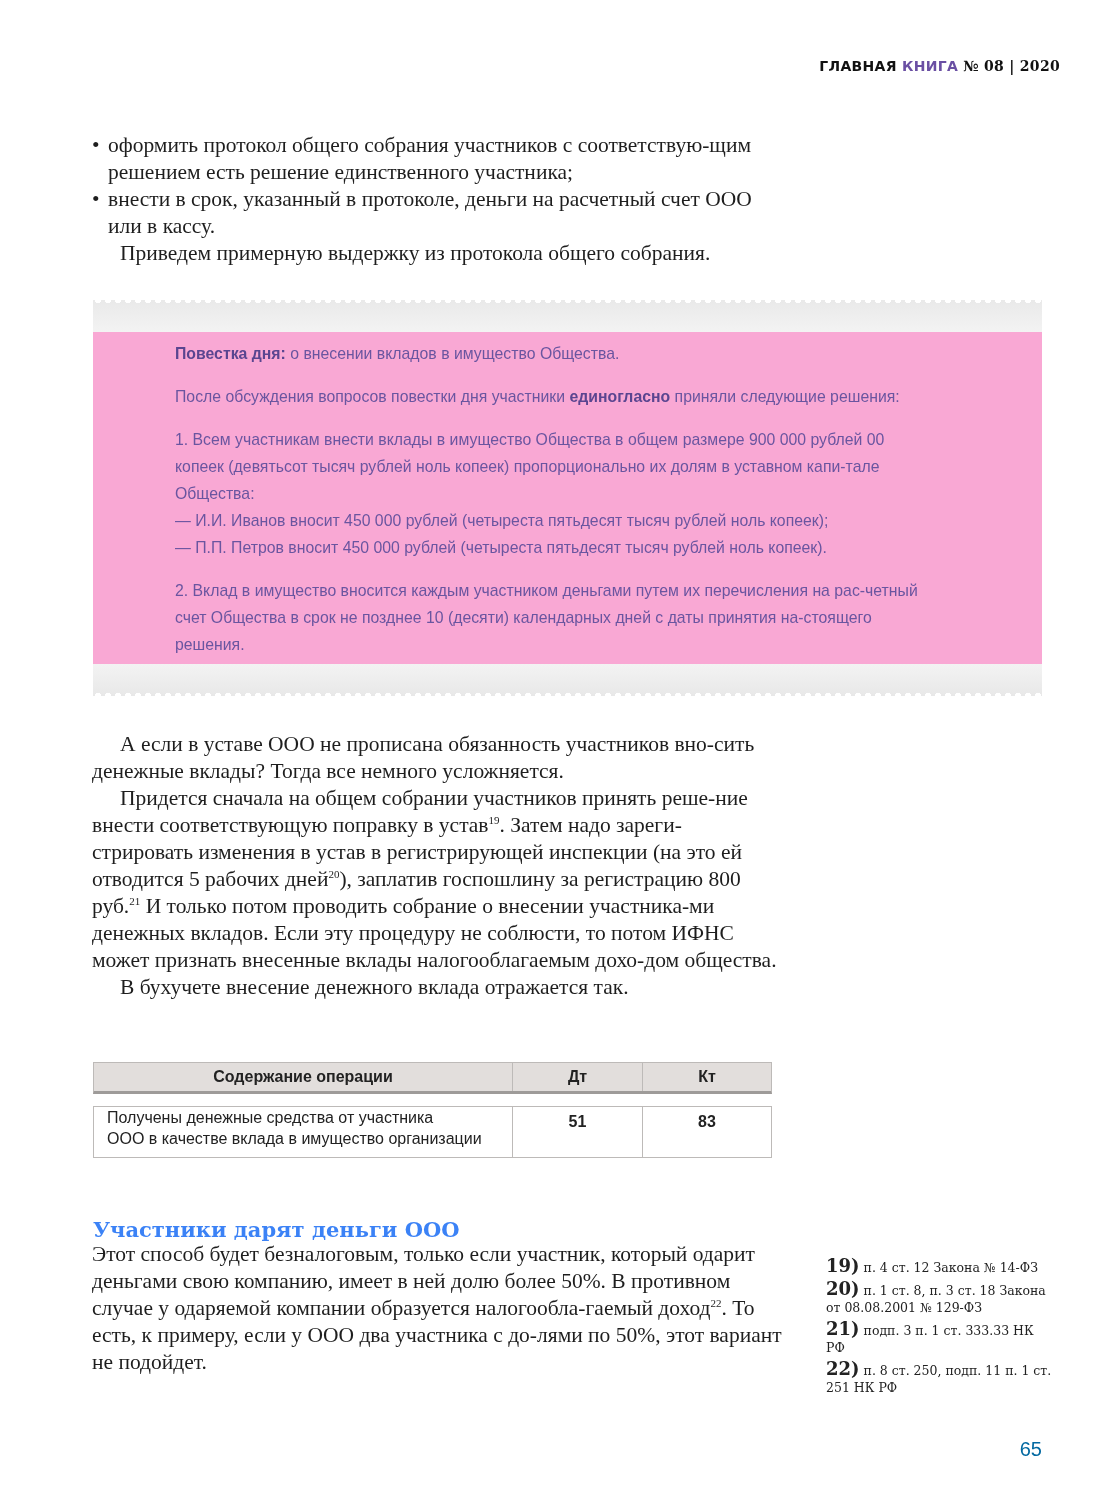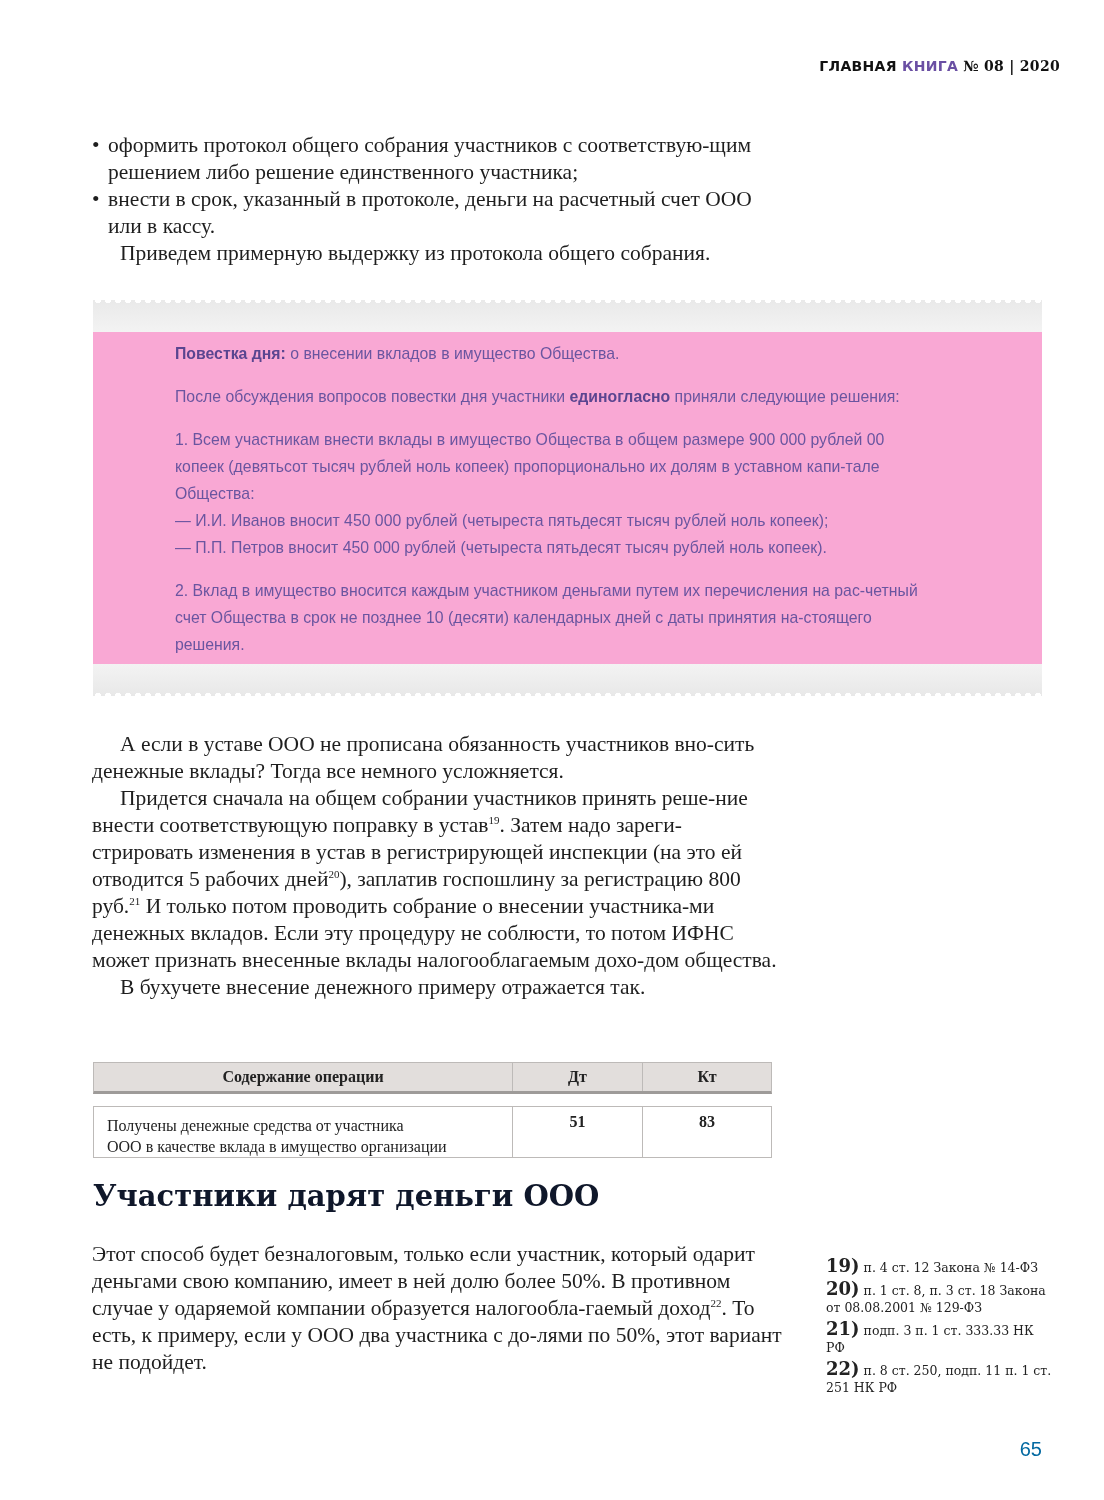--- a/index.html
+++ b/index.html
@@ -46,45 +46,45 @@
     font-family: "Liberation Sans", sans-serif; font-size: 17px; line-height: 27px;
     color: #6a55a0; transform: scaleX(0.93); transform-origin: left top;
   }
   .protocol-text p { margin-bottom: 16px; }
   .protocol-text b { color: #5a4590; }
 
   .para-block { position: absolute; left: 92px; top: 731px; width: 690px; }
 
   .ledger {
     position: absolute; left: 93px; top: 1062px; width: 679px;
-    font-family: Liberation Serif, serif; font-size: 16px; color: #222;
+    font-family: Liberation Sans, sans-serif; font-size: 16px; color: #222;
   }
   .ledger-head {
     display: flex; height: 32px; background: #e2dedc;
     border: 1px solid #bdbab8; border-bottom: 3px solid #9e9b99;
     font-weight: bold;
   }
   .ledger-head > div, .ledger-row > div {
     display: flex; align-items: center; justify-content: center;
     border-right: 1px solid #bdbab8;
   }
   .ledger-head > div:last-child, .ledger-row > div:last-child { border-right: none; }
   .col-op { width: 419px; }
   .col-dt { width: 130px; }
   .col-kt { flex: 1; text-align: center; }
   .ledger-row {
     display: flex; margin-top: 12px; height: 52px;
     border: 1px solid #bdbab8; background: #fff;
   }
-  .ledger-row .col-op { justify-content: flex-start; padding-left: 13px; line-height: 21px; align-items: flex-end; }
+  .ledger-row .col-op { justify-content: flex-start; padding-left: 13px; line-height: 21px; align-items: flex-start; }
   .ledger-row .col-dt, .ledger-row .col-kt { align-items: flex-start; padding-top: 6px; font-weight: bold; }
 
   .section-title {
-    position: absolute; left: 93px; top: 1179px;
-    font-family: "DejaVu Serif", serif; font-weight: bold; font-size: 29px; color: #0f172a;
+    position: absolute; left: 93px; top: 1217px;
+    font-family: "DejaVu Serif", serif; font-weight: bold; font-size: 21px; color: #3b82f6;
   }
   .final-para { position: absolute; left: 92px; top: 1241px; width: 690px; }
 
   .footnotes {
     position: absolute; left: 826px; top: 1257px; width: 230px;
     font-family: "DejaVu Serif", serif; font-size: 12.5px; line-height: 17px; color: #222;
   }
   .footnotes .fn { margin-bottom: 4px; }
   .footnotes .fn b { font-size: 18px; }
 
@@ -97,21 +97,21 @@
 </head>
 <body>
 
 <div class="header">
   <span>ГЛАВНАЯ</span>
   <span class="brand-accent">КНИГА</span>
   <span class="issue">№ 08 | 2020</span>
 </div>
 
 <div class="bullets body-text">
-  <div class="bullet">оформить протокол общего собрания участников с соответствую-щим решением либо решение единственного участника;</div>
+  <div class="bullet">оформить протокол общего собрания участников с соответствую-щим решением есть решение единственного участника;</div>
   <div class="bullet">внести в срок, указанный в протоколе, деньги на расчетный счет ООО или в кассу.</div>
   <div class="indent">Приведем примерную выдержку из протокола общего собрания.</div>
 </div>
 
 <div class="protocol-box">
   <div class="top-band"></div>
   <div class="scallop-top"></div>
   <div class="bottom-band"></div>
   <div class="scallop-bottom"></div>
   <div class="protocol-text">
@@ -128,21 +128,21 @@
     </p>
     <p>2. Вклад в имущество вносится каждым участником деньгами путем их перечисления на рас-четный счет Общества в срок не позднее 10 (десяти) календарных дней с даты принятия на-стоящего решения.</p>
   </div>
 </div>
 
 <div class="para-block body-text">
   <div class="indent">А если в уставе ООО не прописана обязанность участников вно-сить денежные вклады? Тогда все немного усложняется.</div>
   <div class="indent">
     <span>Придется сначала на общем собрании участников принять реше-ние внести соответствующую поправку в устав</span><sup>19</sup><span>. Затем надо зареги-стрировать изменения в устав в регистрирующей инспекции (на это ей отводится 5 рабочих дней</span><sup>20</sup><span>), заплатив госпошлину за регистрацию 800 руб.</span><sup>21</sup><span> И только потом проводить собрание о внесении участника-ми денежных вкладов. Если эту процедуру не соблюсти, то потом ИФНС может признать внесенные вклады налогооблагаемым дохо-дом общества.</span>
   </div>
-  <div class="indent">В бухучете внесение денежного примеру отражается так.</div>
+  <div class="indent">В бухучете внесение денежного вклада отражается так.</div>
 </div>
 
 <div class="ledger">
   <div class="ledger-head">
     <div class="col-op">Содержание операции</div>
     <div class="col-dt">Дт</div>
     <div class="col-kt">Кт</div>
   </div>
   <div class="ledger-row">
     <div class="col-op">

